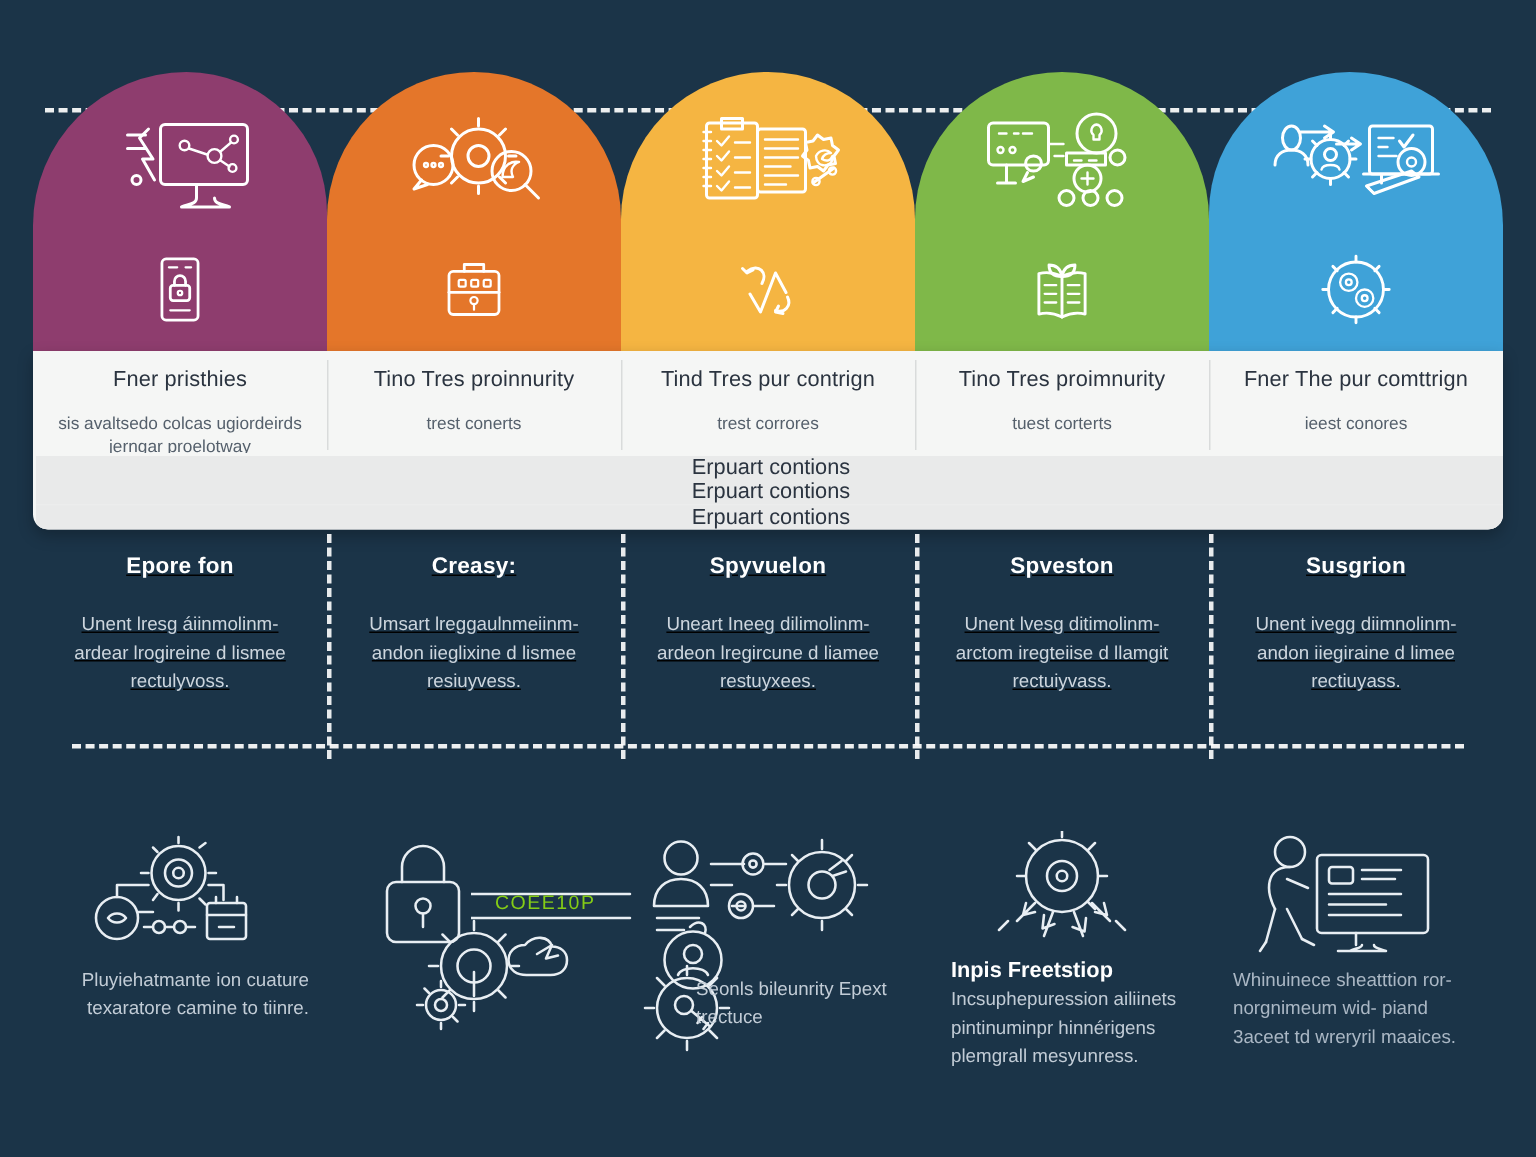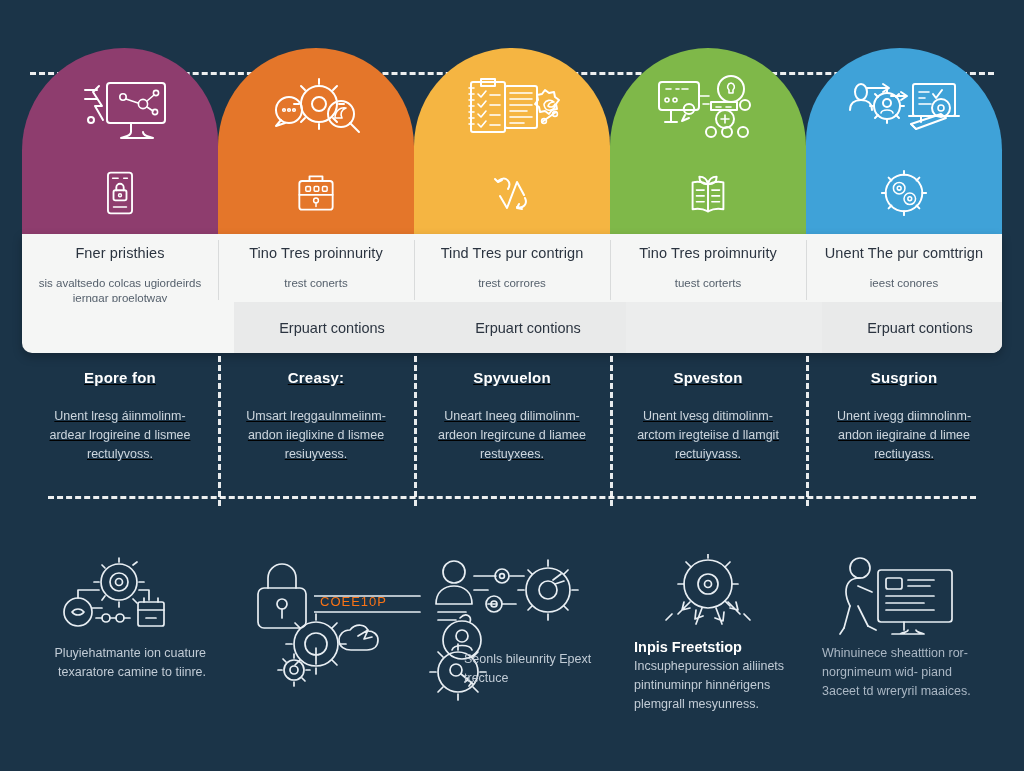--- a/index.html
+++ b/index.html
@@ -136,25 +136,26 @@
     color: #55606c;
     line-height: 15px;
     margin-top: 14px;
     white-space: nowrap;
   }
   
   .col-sub.multi { white-space: normal; }
 
   .card-actions {
     position: absolute;
-    left: 16px; top: 68px;
+    left: 2px; top: 68px;
     width: 980px;
     height: 51px;
     display: flex;
     background: #e9eaea;
+    flex-direction: column;
   }
   .action-col {
     flex: 1 1 0;
     display: flex;
     align-items: center;
     justify-content: center;
     position: relative;
     background: #e9eaea;
   }
   .action-col.blank { background: #f5f6f5; }
@@ -452,21 +453,21 @@
         </div>
         <div class="card-col">
           <div class="col-title">Tind Tres pur contrign</div>
           <div class="col-sub">trest corrores</div>
         </div>
         <div class="card-col">
           <div class="col-title">Tino Tres proimnurity</div>
           <div class="col-sub">tuest corterts</div>
         </div>
         <div class="card-col">
-          <div class="col-title">Unent The pur comttrign</div>
+          <div class="col-title">Fner The pur comttrign</div>
           <div class="col-sub">ieest conores</div>
         </div>
       </div>
 
       <div class="card-actions">
         <div class="action-col blank"></div>
         <div class="action-col">
           <span class="action-label">Erpuart contions</span>
         </div>
         <div class="action-col">
@@ -541,21 +542,21 @@
             <rect class="stroke-dim" x="12" y="30" width="48" height="40" rx="6"></rect>
             <path class="stroke-dim" d="M22 30V20a14 14 0 0 1 28 0v10"></path>
             <circle class="stroke-dim" cx="36" cy="46" r="5"></circle>
             <path class="stroke-dim" d="M36 51v9"></path>
           </svg>
         </div>
         <div class="b-ico" style="left:86px;top:28px;width:110px">
           <svg viewBox="0 0 110 30" width="110" height="30">
             <path class="stroke-dim" d="M0 8h106M0 24h106"></path>
           </svg>
-          <div style="position:absolute;left:6px;top:6px;font-size:13px;color:#f97316;letter-spacing:1px">COEE10P</div>
+          <div style="position:absolute;left:16px;top:6px;font-size:13px;color:#84cc16;letter-spacing:1px">COEE10P</div>
         </div>
         <div class="b-ico" style="left:46px;top:40px">
           <svg viewBox="0 0 120 90" width="120" height="90">
             <circle class="stroke-dim" cx="42" cy="44" r="22"></circle>
             <g class="stroke-dim">
               <path d="M42 20v-6M42 68v6M18 44h-6M66 44h6M26 28l-5-5M58 60l5 5M26 60l-5 5M58 28l5-5"></path>
             </g>
             <circle class="stroke-dim" cx="42" cy="44" r="11"></circle>
             <path class="stroke-dim" d="M42 48v16"></path>
             <circle class="stroke-dim" cx="20" cy="70" r="10"></circle>

